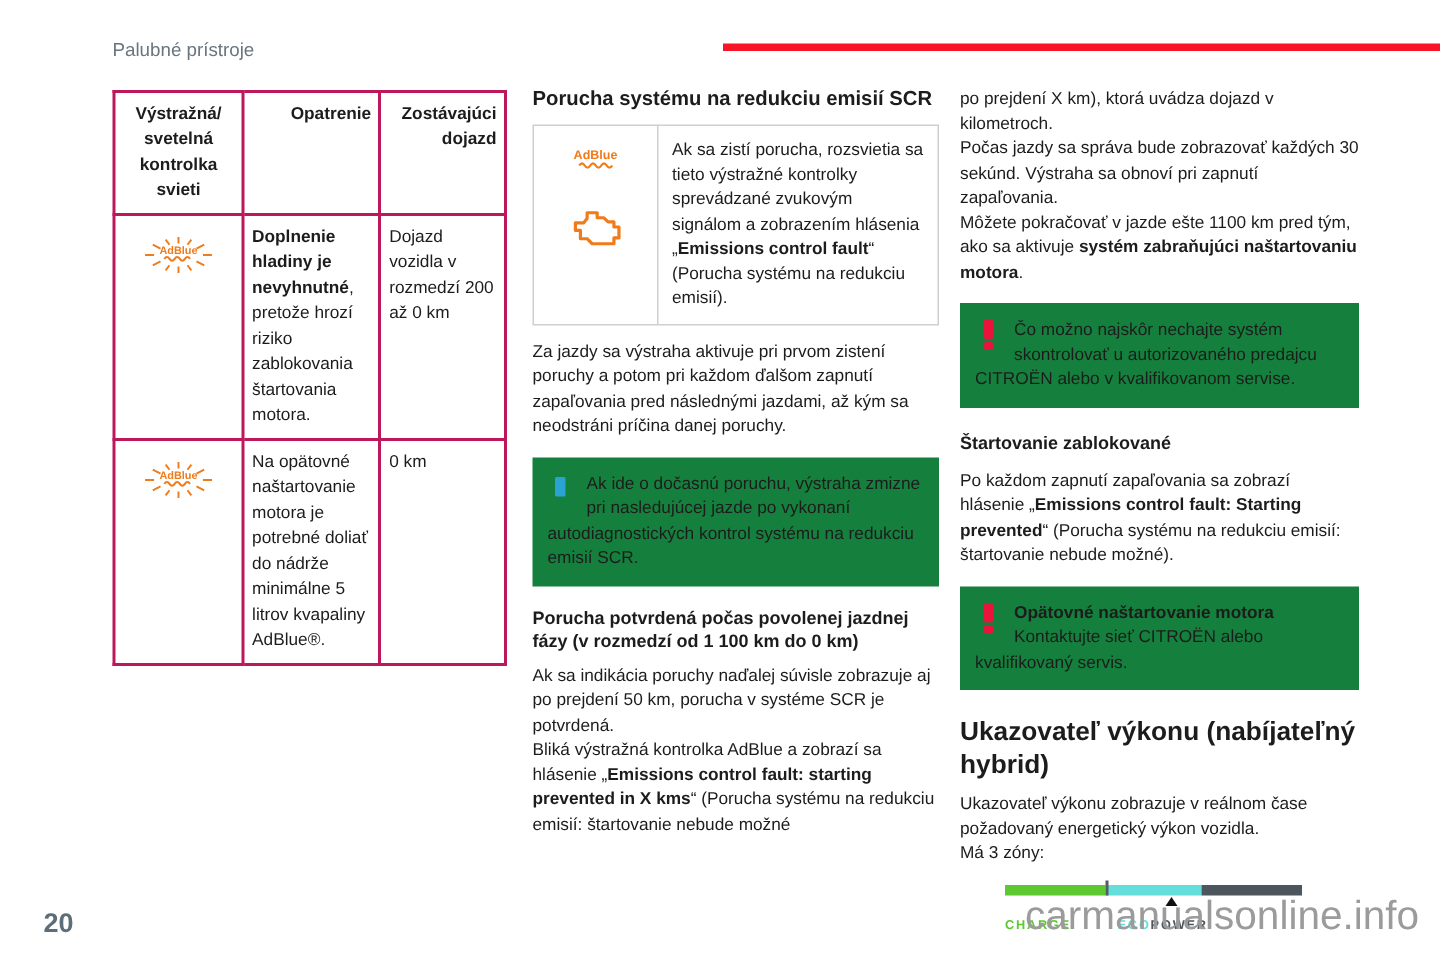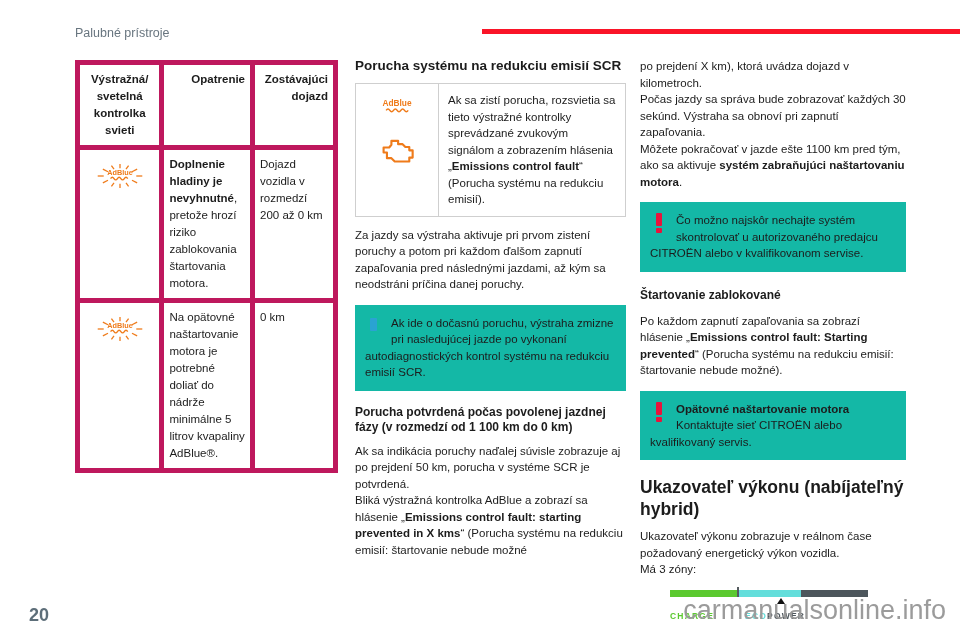--- a/index.html
+++ b/index.html
@@ -7,21 +7,21 @@
   .page {
     position:relative; width:960px; height:640px; background:#fff;
     font-family:"Liberation Sans", sans-serif; color:#1c1c1c; overflow:hidden;
   }
   .doc-header { position:absolute; left:75px; top:26px; font-size:12.5px; color:#68757f; }
   .red-rule { position:absolute; left:482px; top:29px; width:478px; height:5px; }
 
   
   .col-left { position:absolute; left:75px; top:60px; width:263px; }
   table.warn { border-collapse:collapse; width:263px; font-size:11.5px; line-height:17px; }
-  table.warn td, table.warn th { border:5px solid #be185d; vertical-align:top; padding:6px 5px; }
+  table.warn td, table.warn th { border:2px solid #be185d; vertical-align:top; padding:6px 5px; }
   table.warn th { font-weight:bold; text-align:right; }
   table.warn th.c1 { width:87px; text-align:center; }
   table.warn td.c1 { text-align:center; padding-top:12px; }
   table.warn th.c2, table.warn td.c2 { width:92px; }
   table.warn th.c3, table.warn td.c3 { width:84px; }
   .b { font-weight:bold; }
 
   
   .col-mid  { position:absolute; left:355px; top:57px; width:271px; }
   .col-right{ position:absolute; left:640px; top:58px; width:266px; }
@@ -32,21 +32,21 @@
   h4.para-head { font-size:12px; line-height:15.5px; margin:14px 0 7px 0; }
   .h1 { font-size:17.5px; line-height:22px; margin:16px 0 8px 0; }
 
   
   .ind-box { border:1px solid #cfcfcf; display:flex; margin-bottom:10px; }
   .ind-icons { width:83px; border-right:1px solid #cfcfcf; display:flex; flex-direction:column;
                align-items:center; padding-top:13px; }
   .ind-text { flex:1; padding:8px 9px; font-size:11.5px; line-height:16.5px; }
 
   
-  .note-box { background:#14b8a6; padding:10px 12px 10px 10px; margin:12px 0; font-size:11.5px; line-height:16.5px; }
+  .note-box { background:#15803d; padding:10px 12px 10px 10px; margin:12px 0; font-size:11.5px; line-height:16.5px; }
   .float-ic { float:left; width:16px; height:31px; margin:1px 8px 0 2px; position:relative; }
   .glyph-i  { position:absolute; left:3px; top:0; width:7px; }
   .glyph-i .dot { width:7px; height:6px; border-radius:1px; }
   .glyph-i .bar { width:7px; height:13px; margin-top:2px; border-radius:1px; }
   .glyph-ex { position:absolute; left:4px; top:0; width:6px; }
   .glyph-ex .bar { width:6px; height:13px; border-radius:1px; }
   .glyph-ex .dot { width:6px; height:5px; margin-top:2px; border-radius:1px; }
 
   
   .gauge { margin:12px 0 0 30px; width:198px; }

